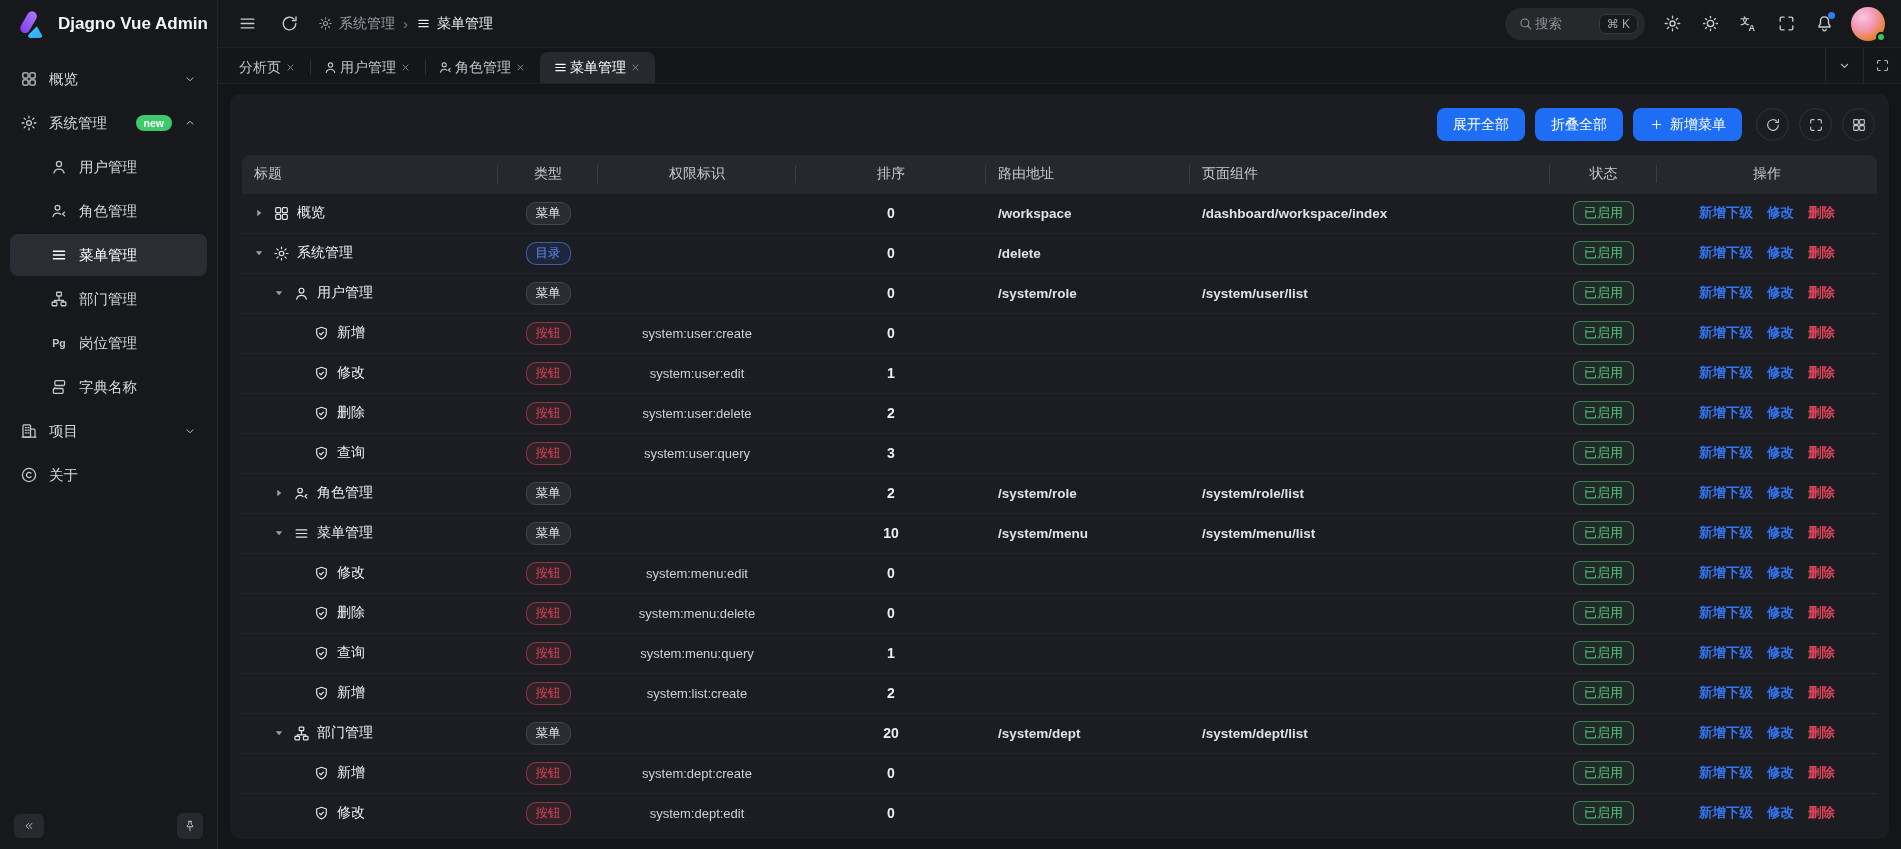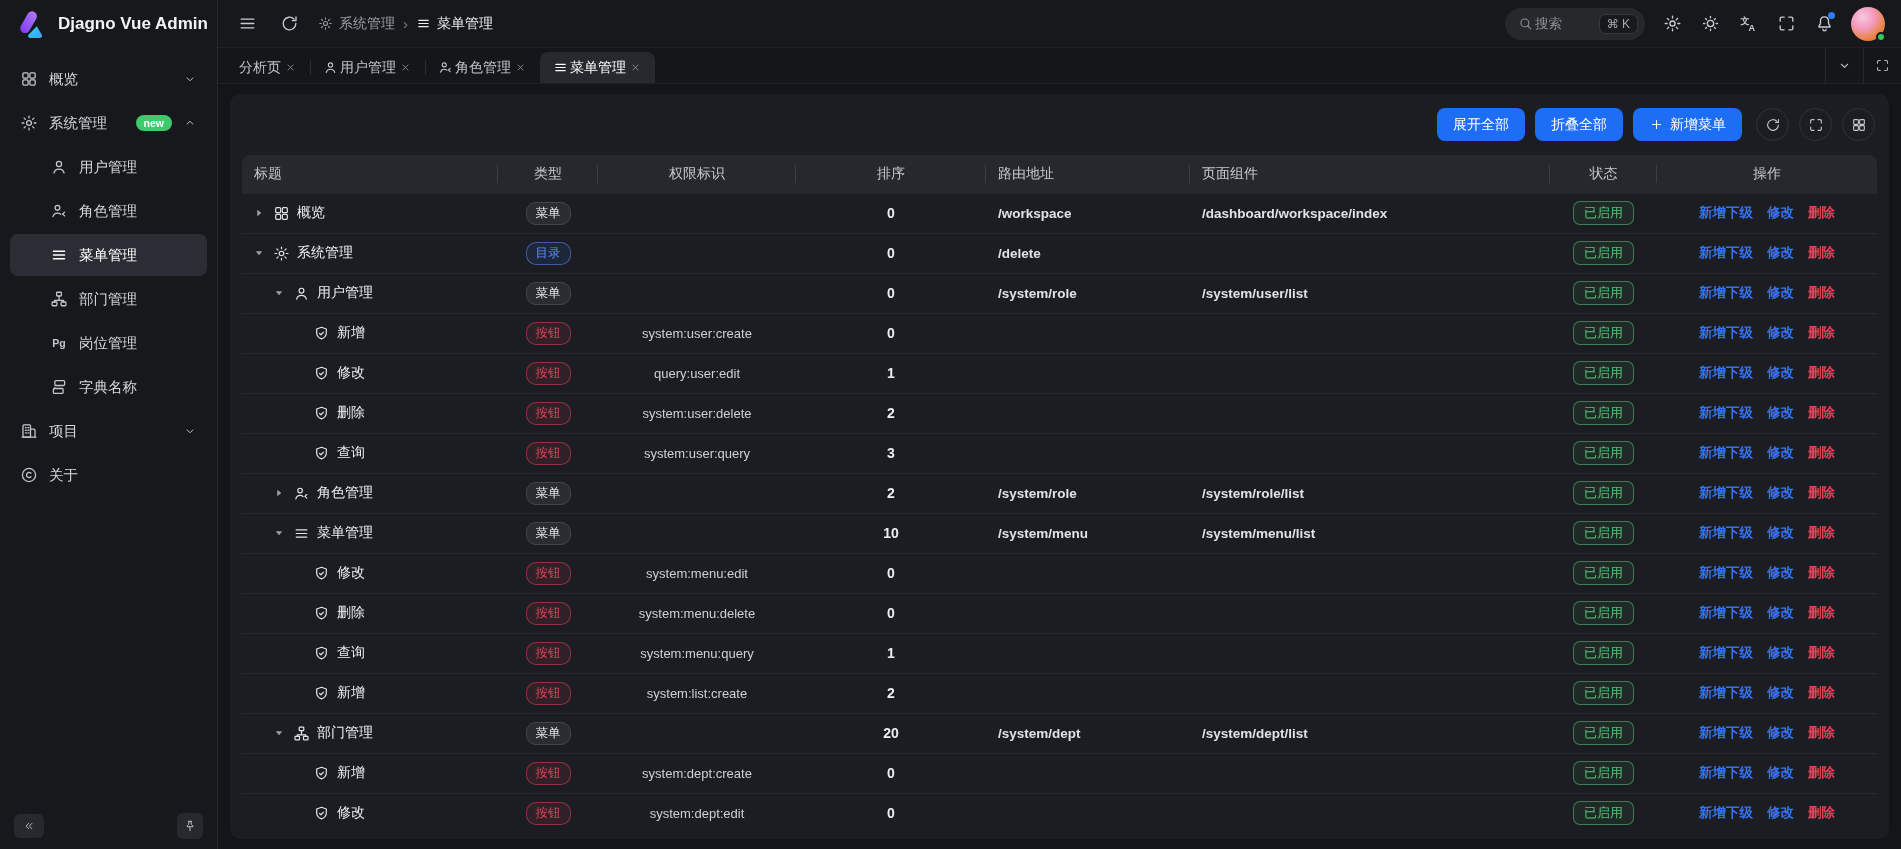--- a/index.html
+++ b/index.html
@@ -633,21 +633,21 @@
                       <span class="icon row-icon">
                         <svg viewBox="0 0 24 24" fill="none" stroke="currentColor" stroke-width="1.7" stroke-linecap="round" stroke-linejoin="round">
                           <path d="M12 3.2l6.8 2.4v5.2c0 4.3-2.9 7.3-6.8 8.8-3.9-1.5-6.8-4.5-6.8-8.8V5.6Z"></path>
                           <path d="M9.2 11.8l2 2 3.6-3.8"></path>
                         </svg>
                       </span>
                       <span class="row-title">修改</span>
                     </div>
                   </td>
                   <td class="td-type"><span class="badge badge-btn">按钮</span></td>
-                  <td class="td-perm">query:user:edit</td>
+                  <td class="td-perm">system:user:edit</td>
                   <td class="td-sort">1</td>
                   <td class="td-route"></td>
                   <td class="td-component"></td>
                   <td class="td-status"><span class="pill-enabled">已启用</span></td>
                   <td class="td-actions"><a class="act-link">新增下级</a><a class="act-link">修改</a><a class="act-link danger">删除</a></td>
                 </tr>
                 <tr class="row">
                   <td class="td-title" style="padding-left: 50px;">
                     <div class="title-wrap">
                       <span class="caret"></span>

